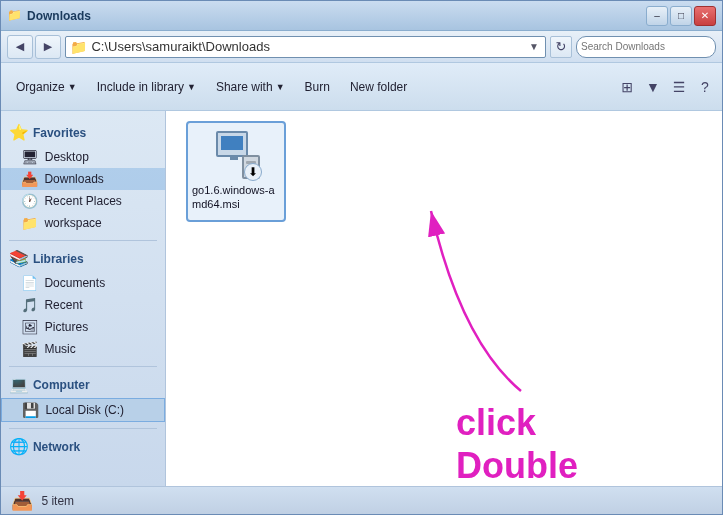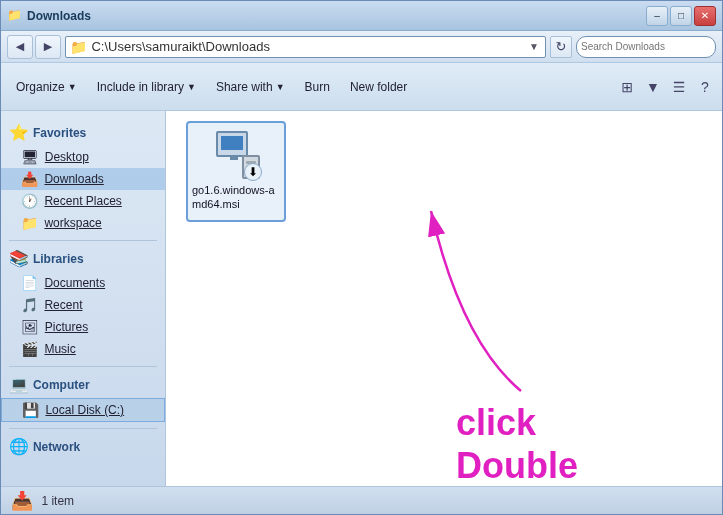--- a/index.html
+++ b/index.html
@@ -244,21 +244,20 @@
       border-radius: 0;
     }
     .sidebar-item.selected {
       background: rgba(100,160,220,0.35);
     }
     .sidebar-item-icon {
       font-size: 14px;
     }
     .sidebar-item-label {
       font-size: 12px;
-      text-decoration: underline;
     }
     .sidebar-divider {
       height: 1px;
       background: #b0c4dc;
       margin: 4px 8px;
     }
     
     .sidebar-item.highlighted {
       background: #b8d0e8;
       border: 1px solid #7aace0;
@@ -565,16 +564,16 @@
       <div class="double-click-text">
         <div>click</div>
         <div>Double</div>
       </div>
 
     </div>
   </div>
 
   <div class="status-bar">
     <span class="status-icon">📥</span>
-    <span>1 item</span>
+    <span>5 item</span>
   </div>
 
 </div>
 
 </body></html>

